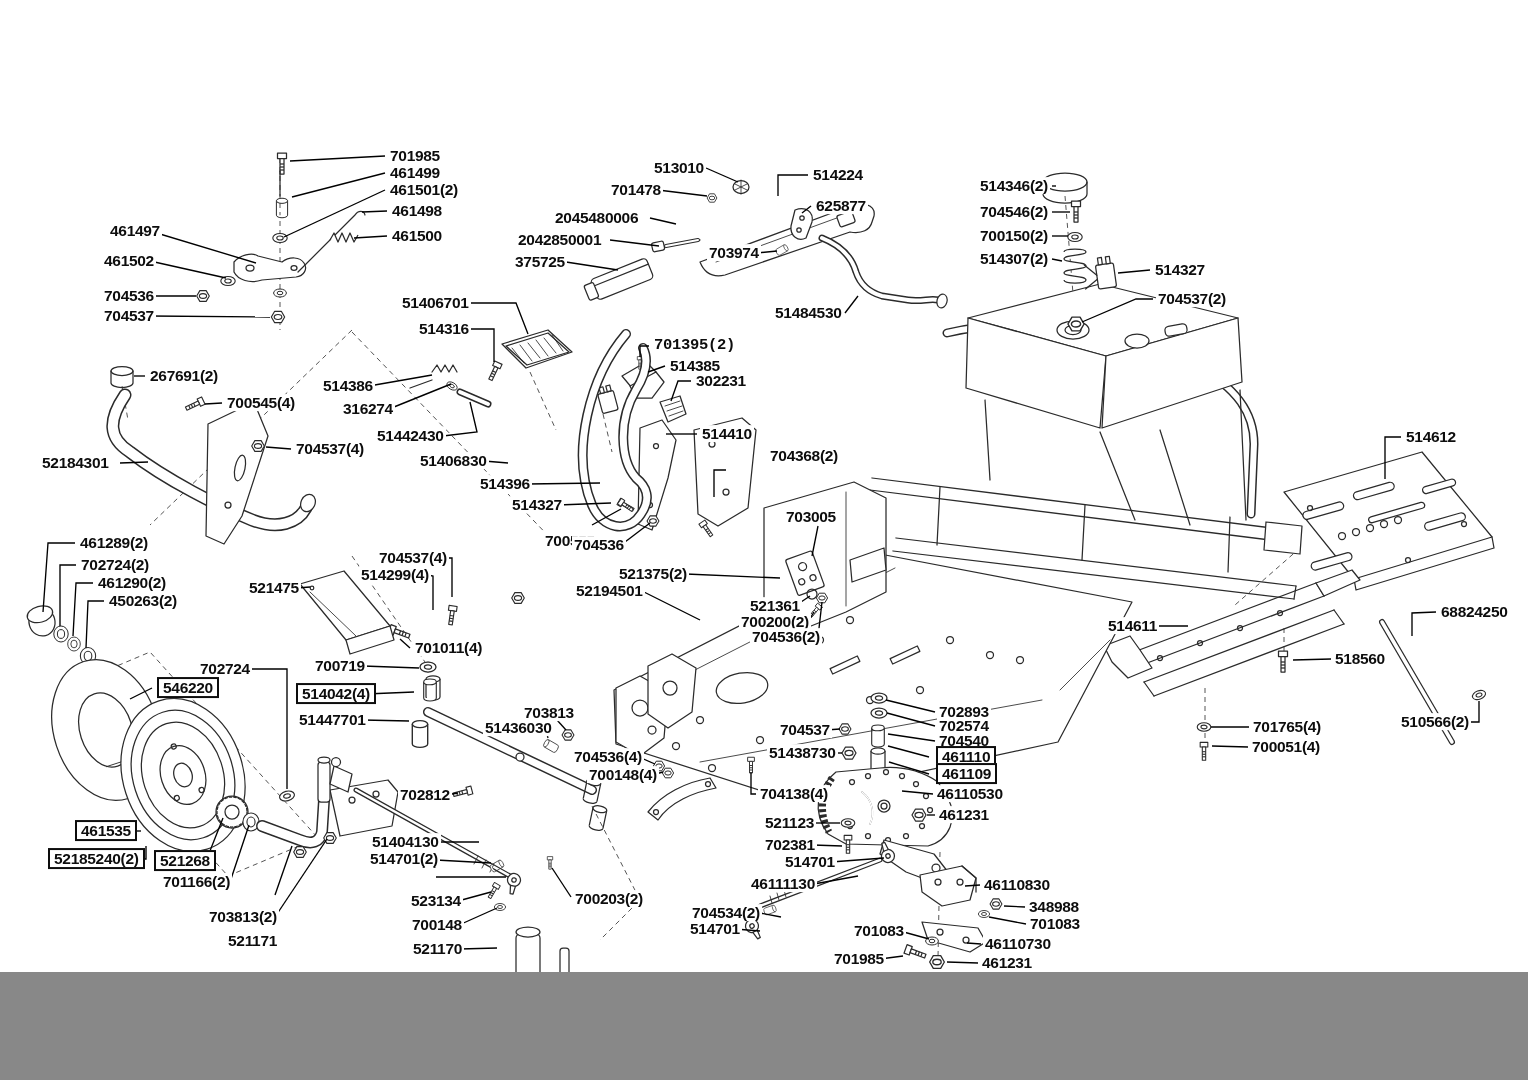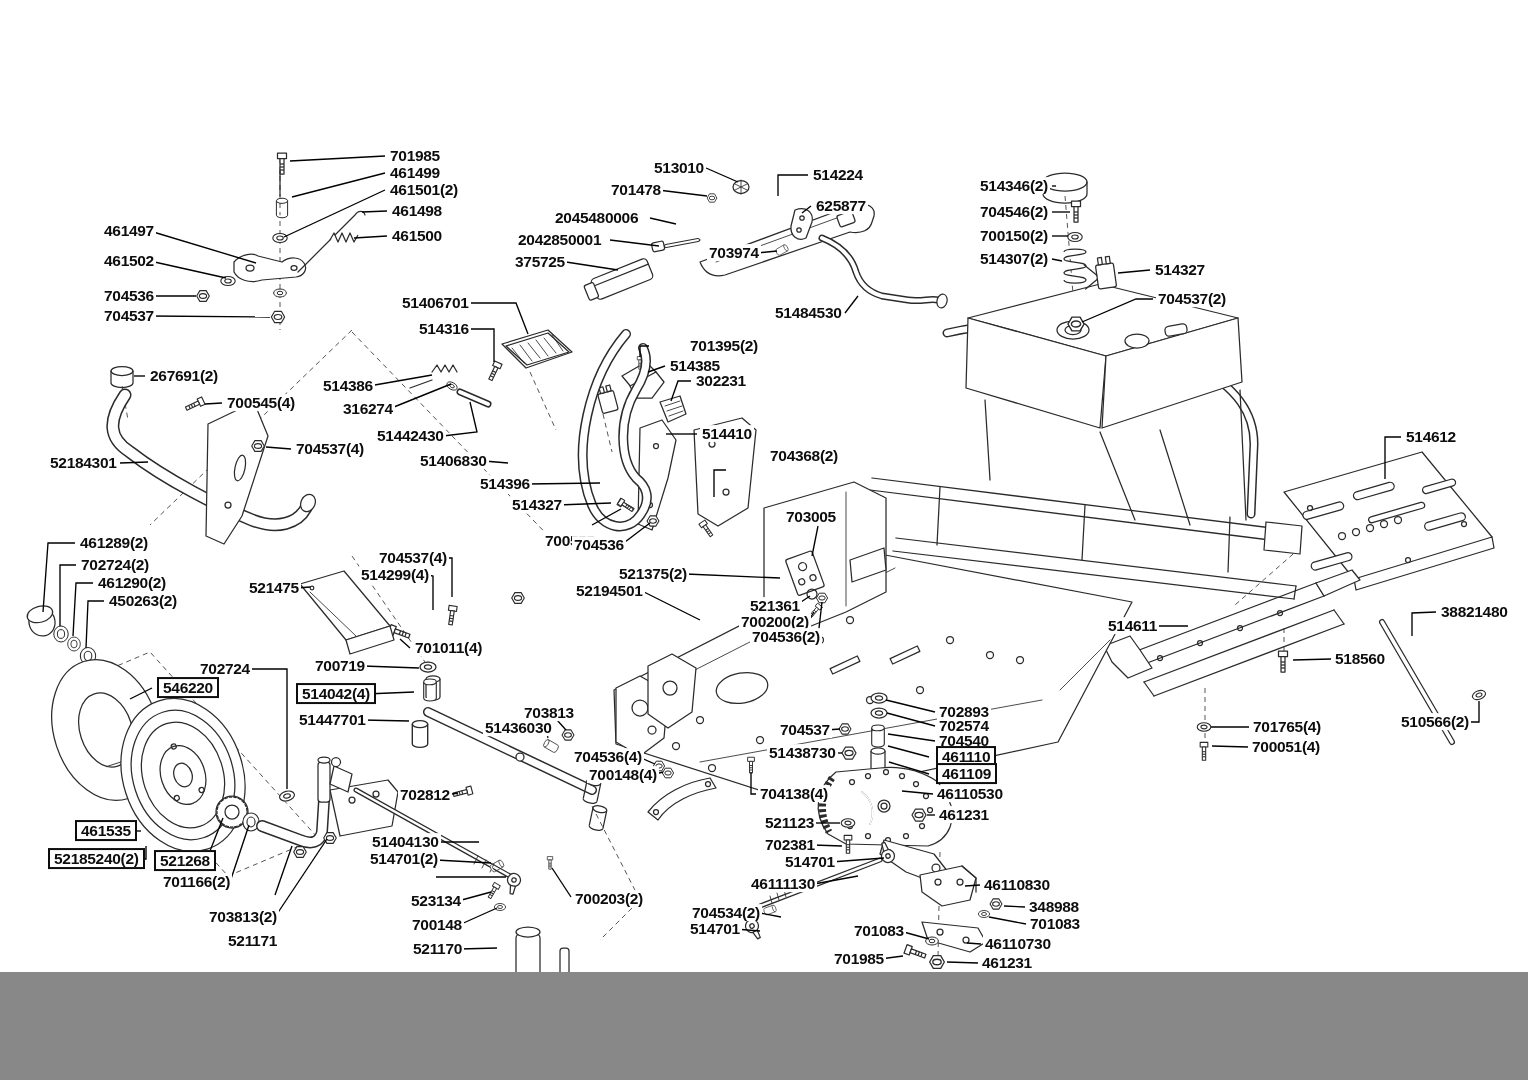--- a/index.html
+++ b/index.html
@@ -600,27 +600,27 @@
         <polyline points="1468,722 1479,722 1479,701" class="leader"></polyline>
       </g>
   </svg>
 
   <div id="labels-layer">
       <div class="label" style="left: 388px; top: 156px;">701985</div>
       <div class="label" style="left: 388px; top: 173px;">461499</div>
       <div class="label" style="left: 388px; top: 190px;">461501(2)</div>
       <div class="label" style="left: 390px; top: 211px;">461498</div>
       <div class="label" style="left: 390px; top: 236px;">461500</div>
-      <div class="label" style="left: 102px; top: 231px; text-align: right;">461497</div>
+      <div class="label" style="left: 108px; top: 231px; text-align: right;">461497</div>
       <div class="label" style="left: 102px; top: 261px;">461502</div>
       <div class="label" style="left: 102px; top: 296px;">704536</div>
       <div class="label" style="left: 102px; top: 316px;">704537</div>
       <div class="label" style="left: 148px; top: 376px;">267691(2)</div>
       <div class="label" style="left: 225px; top: 403px;">700545(4)</div>
-      <div class="label" style="left: 48px; top: 463px;">52184301</div>
+      <div class="label" style="left: 40px; top: 463px;">52184301</div>
       <div class="label" style="left: 294px; top: 449px;">704537(4)</div>
       <div class="label" style="left: 652px; top: 168px;">513010</div>
       <div class="label" style="left: 609px; top: 190px;">701478</div>
       <div class="label" style="left: 811px; top: 175px;">514224</div>
       <div class="label" style="left: 814px; top: 206px;">625877</div>
       <div class="label" style="left: 553px; top: 218px;">2045480006</div>
       <div class="label" style="left: 516px; top: 240px;">2042850001</div>
       <div class="label" style="left: 513px; top: 262px;">375725</div>
       <div class="label" style="left: 707px; top: 253px;">703974</div>
       <div class="label" style="left: 773px; top: 313px;">51484530</div>
@@ -633,21 +633,21 @@
       <div class="label" style="left: 400px; top: 303px;">51406701</div>
       <div class="label" style="left: 417px; top: 329px;">514316</div>
       <div class="label" style="left: 321px; top: 386px;">514386</div>
       <div class="label" style="left: 341px; top: 409px;">316274</div>
       <div class="label" style="left: 375px; top: 436px;">51442430</div>
       <div class="label" style="left: 418px; top: 461px;">51406830</div>
       <div class="label" style="left: 478px; top: 484px;">514396</div>
       <div class="label" style="left: 510px; top: 505px;">514327</div>
       <div class="label" style="left: 543px; top: 541px;">700555</div>
       <div class="label" style="left: 572px; top: 545px;">704536</div>
-      <div class="label" style="left: 688px; top: 346px;">701395(2)</div>
+      <div class="label" style="left: 652px; top: 346px; font-family: Liberation Mono, monospace;">701395(2)</div>
       <div class="label" style="left: 668px; top: 366px;">514385</div>
       <div class="label" style="left: 694px; top: 381px;">302231</div>
       <div class="label" style="left: 700px; top: 434px;">514410</div>
       <div class="label" style="left: 729px; top: 456px; margin-left: 39px;">704368(2)</div>
       <div class="label" style="left: 784px; top: 517px;">703005</div>
       <div class="label" style="left: 617px; top: 574px;">521375(2)</div>
       <div class="label" style="left: 574px; top: 591px;">52194501</div>
       <div class="label" style="left: 748px; top: 606px;">521361</div>
       <div class="label" style="left: 739px; top: 622px;">700200(2)</div>
       <div class="label" style="left: 750px; top: 637px;">704536(2)</div>
@@ -699,20 +699,20 @@
       <div class="label" style="left: 690px; top: 913px;">704534(2)</div>
       <div class="label" style="left: 688px; top: 929px;">514701</div>
       <div class="label" style="left: 982px; top: 885px;">46110830</div>
       <div class="label" style="left: 1027px; top: 907px;">348988</div>
       <div class="label" style="left: 1028px; top: 924px;">701083</div>
       <div class="label" style="left: 983px; top: 944px;">46110730</div>
       <div class="label" style="left: 980px; top: 963px;">461231</div>
       <div class="label" style="left: 852px; top: 931px;">701083</div>
       <div class="label" style="left: 832px; top: 959px;">701985</div>
       <div class="label" style="left: 1404px; top: 437px;">514612</div>
-      <div class="label" style="left: 1439px; top: 612px;">38821480</div>
+      <div class="label" style="left: 1439px; top: 612px;">68824250</div>
       <div class="label" style="left: 1106px; top: 626px;">514611</div>
       <div class="label" style="left: 1333px; top: 659px;">518560</div>
       <div class="label" style="left: 1251px; top: 727px;">701765(4)</div>
       <div class="label" style="left: 1250px; top: 747px;">700051(4)</div>
       <div class="label" style="left: 1399px; top: 722px;">510566(2)</div>
     </div>
 </div>
 
 </body></html>

